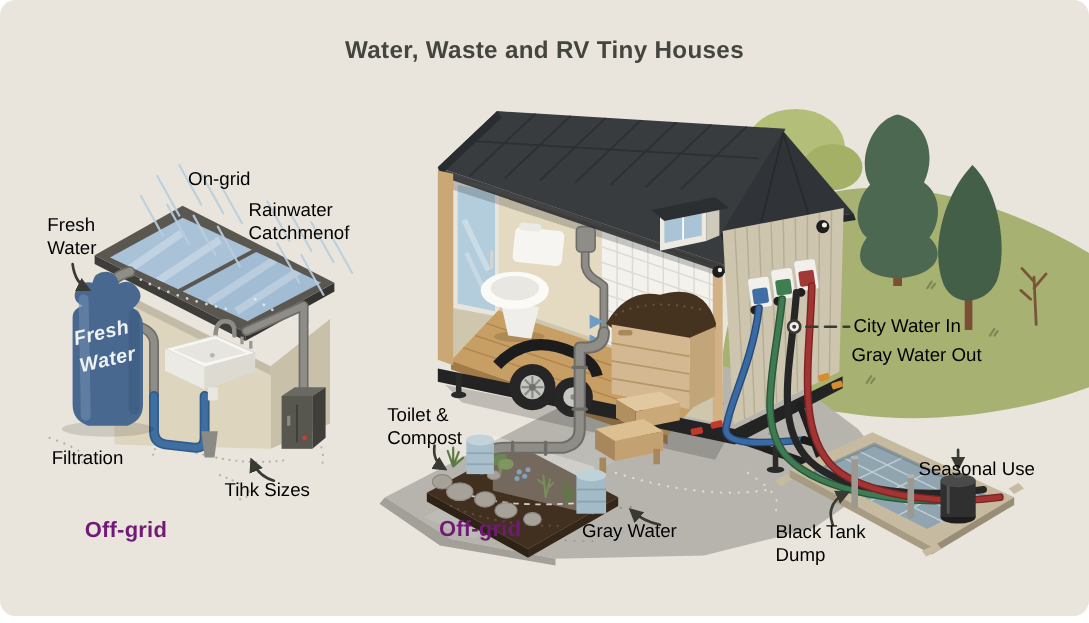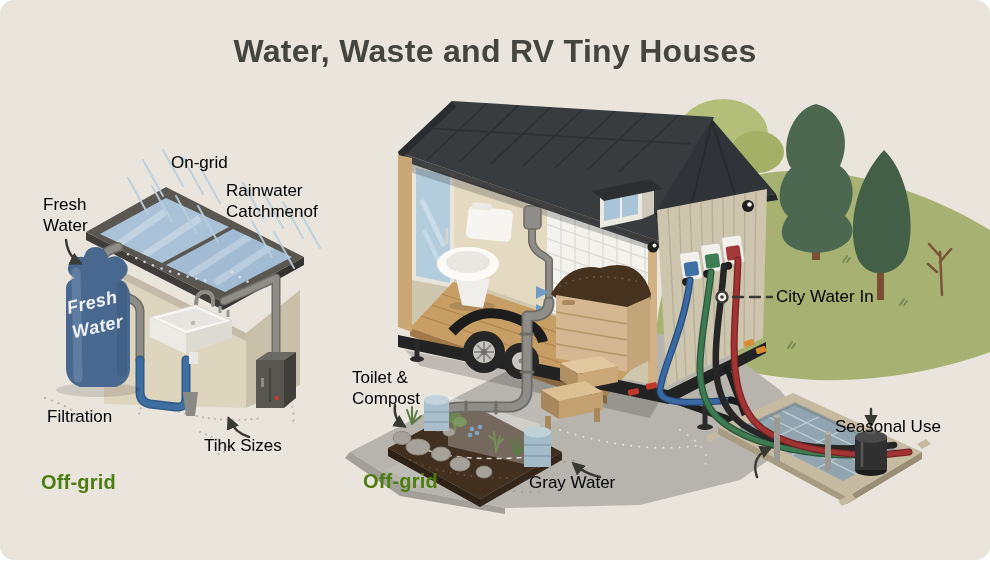--- a/index.html
+++ b/index.html
@@ -1,22 +1,22 @@
 <!DOCTYPE html>
 <html><head>
 <meta charset="utf-8">
 <style>
   html,body{margin:0;padding:0;background:#ffffff;}
   .canvas{position:relative;width:990px;height:566px;background:#ffffff;overflow:hidden;
           font-family:"Liberation Sans",sans-serif;}
   .art{position:absolute;left:0;top:0;}
   .lbl{position:absolute;font-size:17px;line-height:21px;color:#000000;white-space:pre-line;
        font-family:"Liberation Sans",sans-serif;}
-  .lbl.bold{font-weight:bold;font-size:20px;line-height:23px;color:#4d7c0f;letter-spacing:.2px;}
-  .title{position:absolute;left:0;right:0;top:33px;text-align:center;font-size:32px;font-weight:bold;
+  .lbl.bold{font-weight:bold;font-size:20px;line-height:23px;color:#701a75;letter-spacing:.2px;margin-left:36px;}
+  .title{position:absolute;left:0;right:0;top:33px;text-align:center;font-size:22px;font-weight:bold;
          color:#45453f;letter-spacing:.3px;font-family:"Liberation Sans",sans-serif;}
   .tank-text{position:absolute;left:58px;top:290px;width:74px;text-align:center;
              transform:rotate(-13deg);color:#eef2f5;font-size:18px;line-height:25px;font-weight:bold;
              font-style:italic;white-space:pre-line;letter-spacing:.4px;}
   .ctr{text-align:left;}
 </style>
 </head>
 <body>
 
 <div class="canvas">
@@ -520,16 +520,19 @@
 <div class="lbl" style="left:47px;top:390px;margin-top:16px;">Filtration</div>
 <div class="lbl" style="left:204px;top:435px;">Tihk Sizes</div>
 <div class="lbl bold" style="left:41px;top:471px;">Off-grid</div>
 
 <div class="lbl ctr" style="left:352px;top:367px;width:84px;">Toilet &amp;
 Compost</div>
 <div class="lbl bold" style="left:363px;top:470px;">Off-grid</div>
 <div class="lbl" style="left:529px;top:472px;">Gray Water</div>
 
 <div class="lbl" style="left:776px;top:286px;">City Water In</div>
+<div class="lbl" style="left:774px;top:312px;">Gray Water Out</div>
 
 <div class="lbl" style="left:835px;top:389px;margin-top:27px;">Seasonal Use</div>
+<div class="lbl ctr" style="left:705px;top:473px;width:92px;">Black Tank
+Dump</div>
 
 </div>
 
 </body></html>

